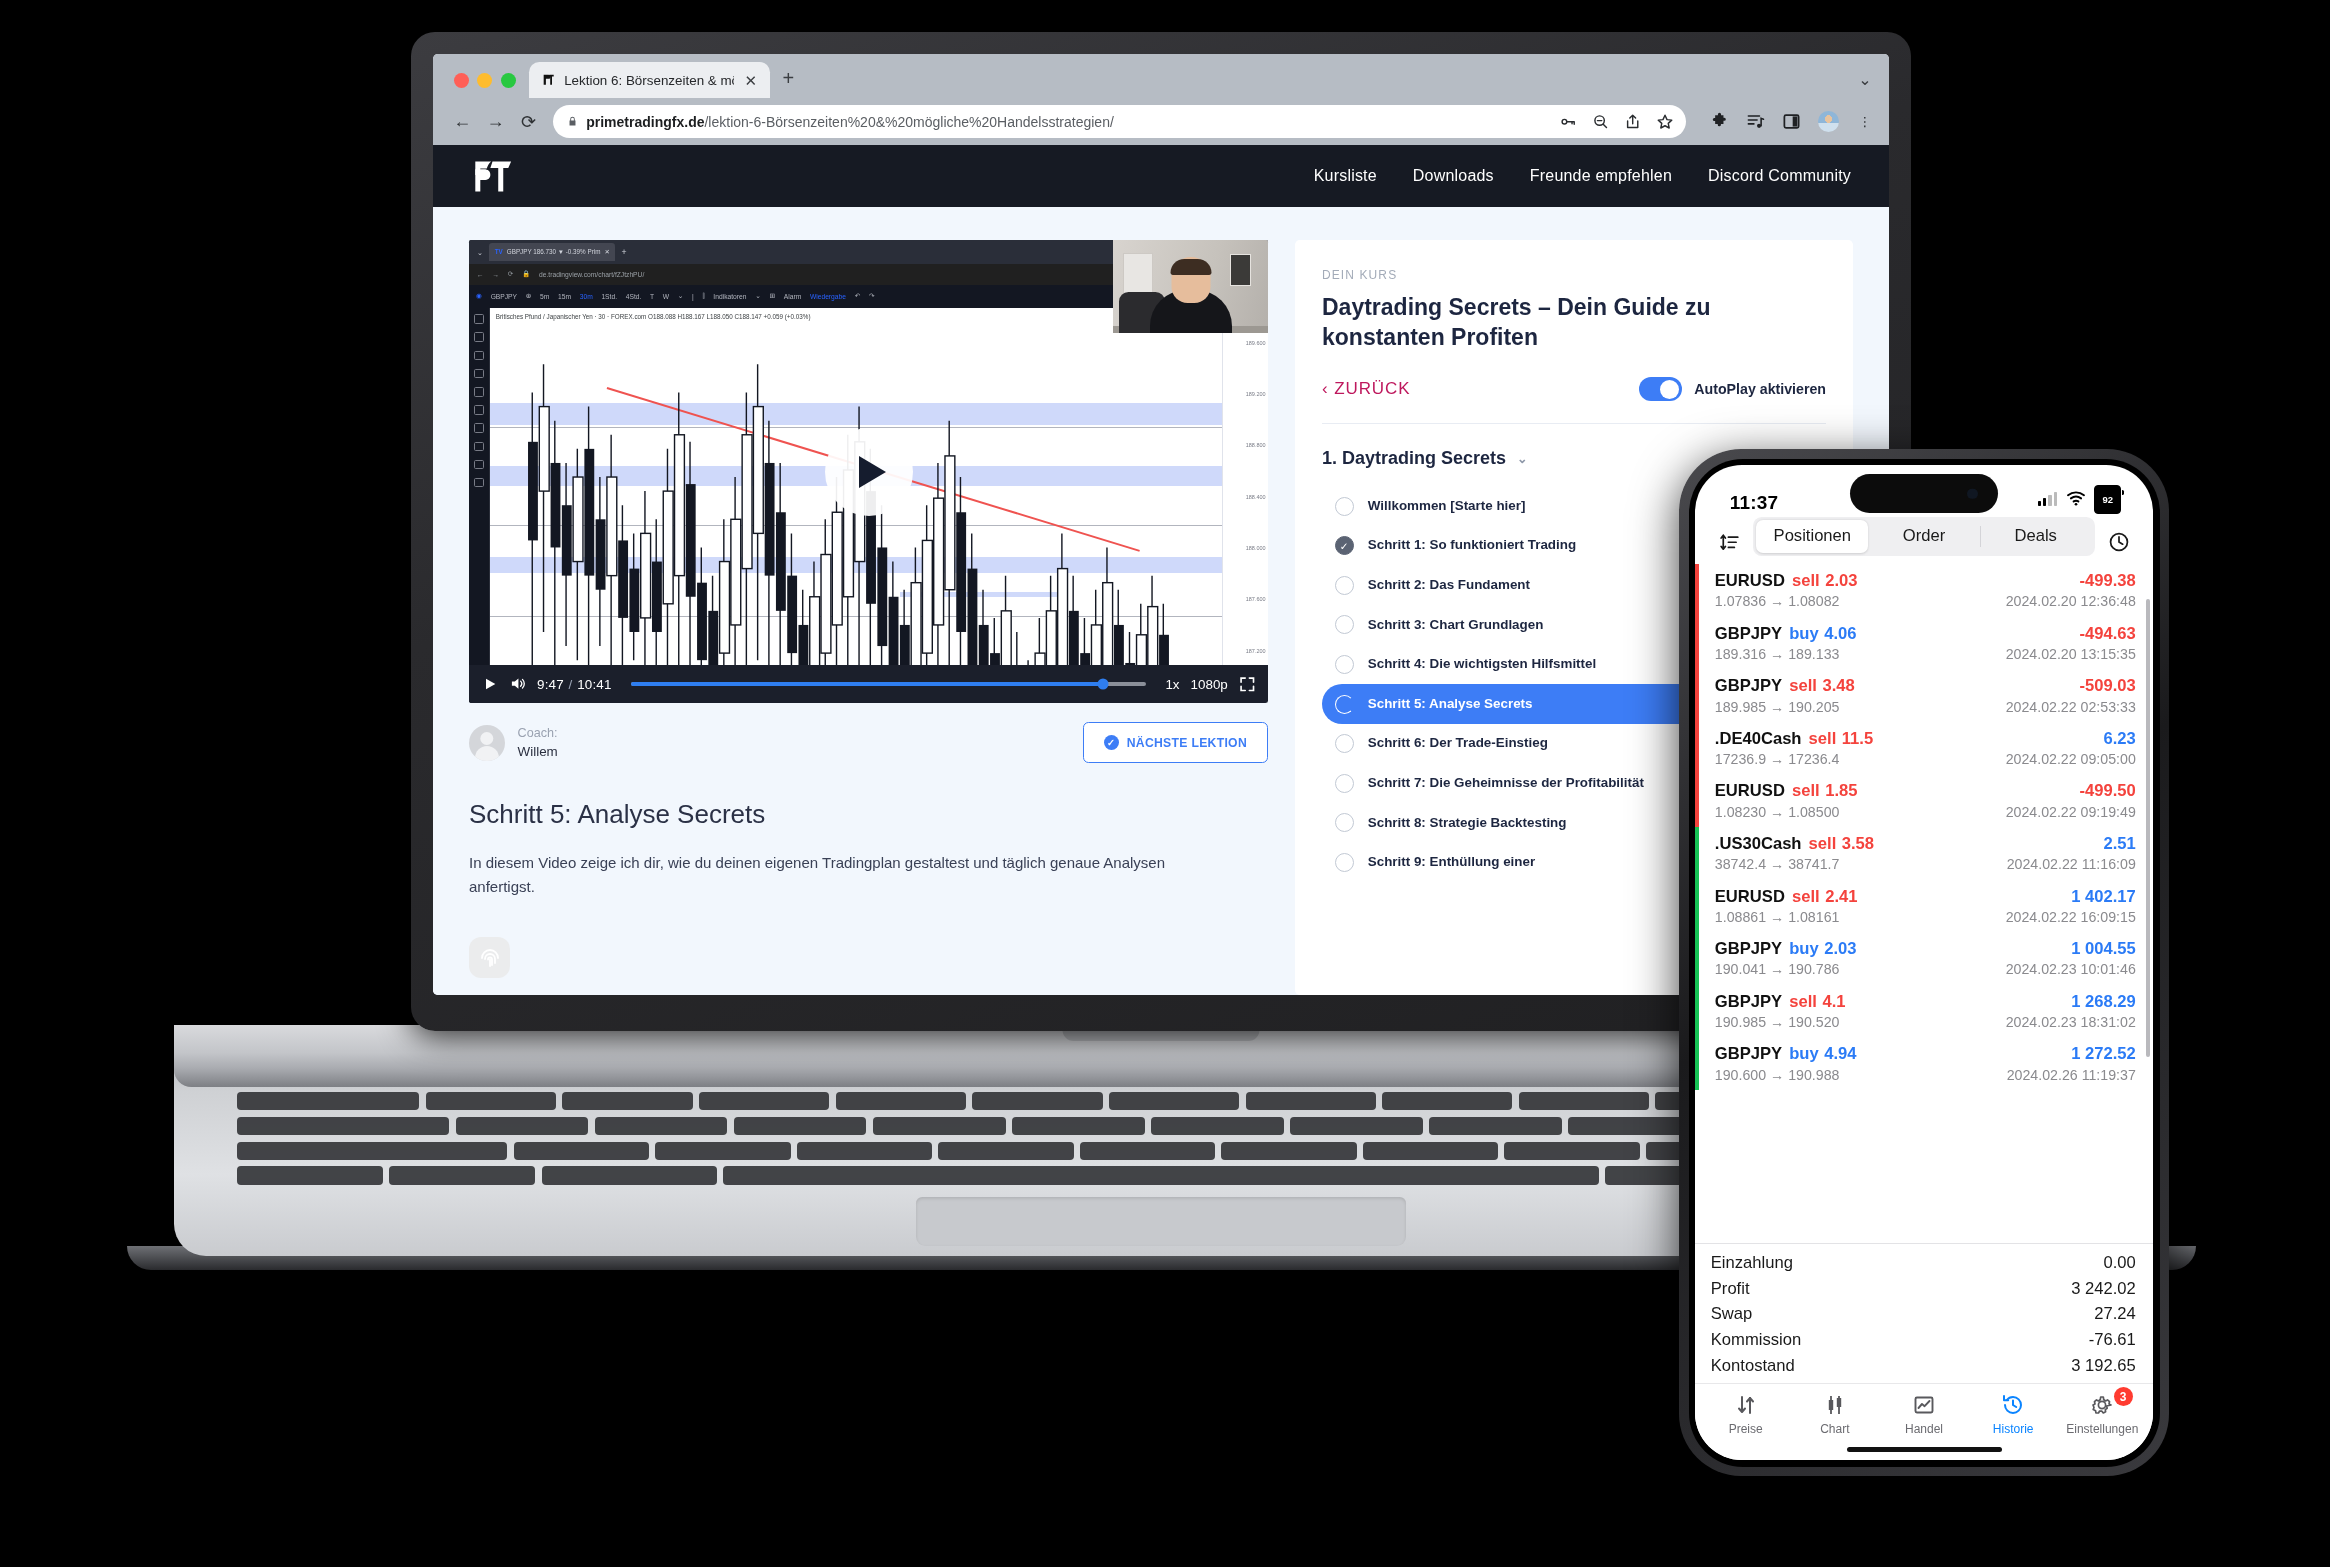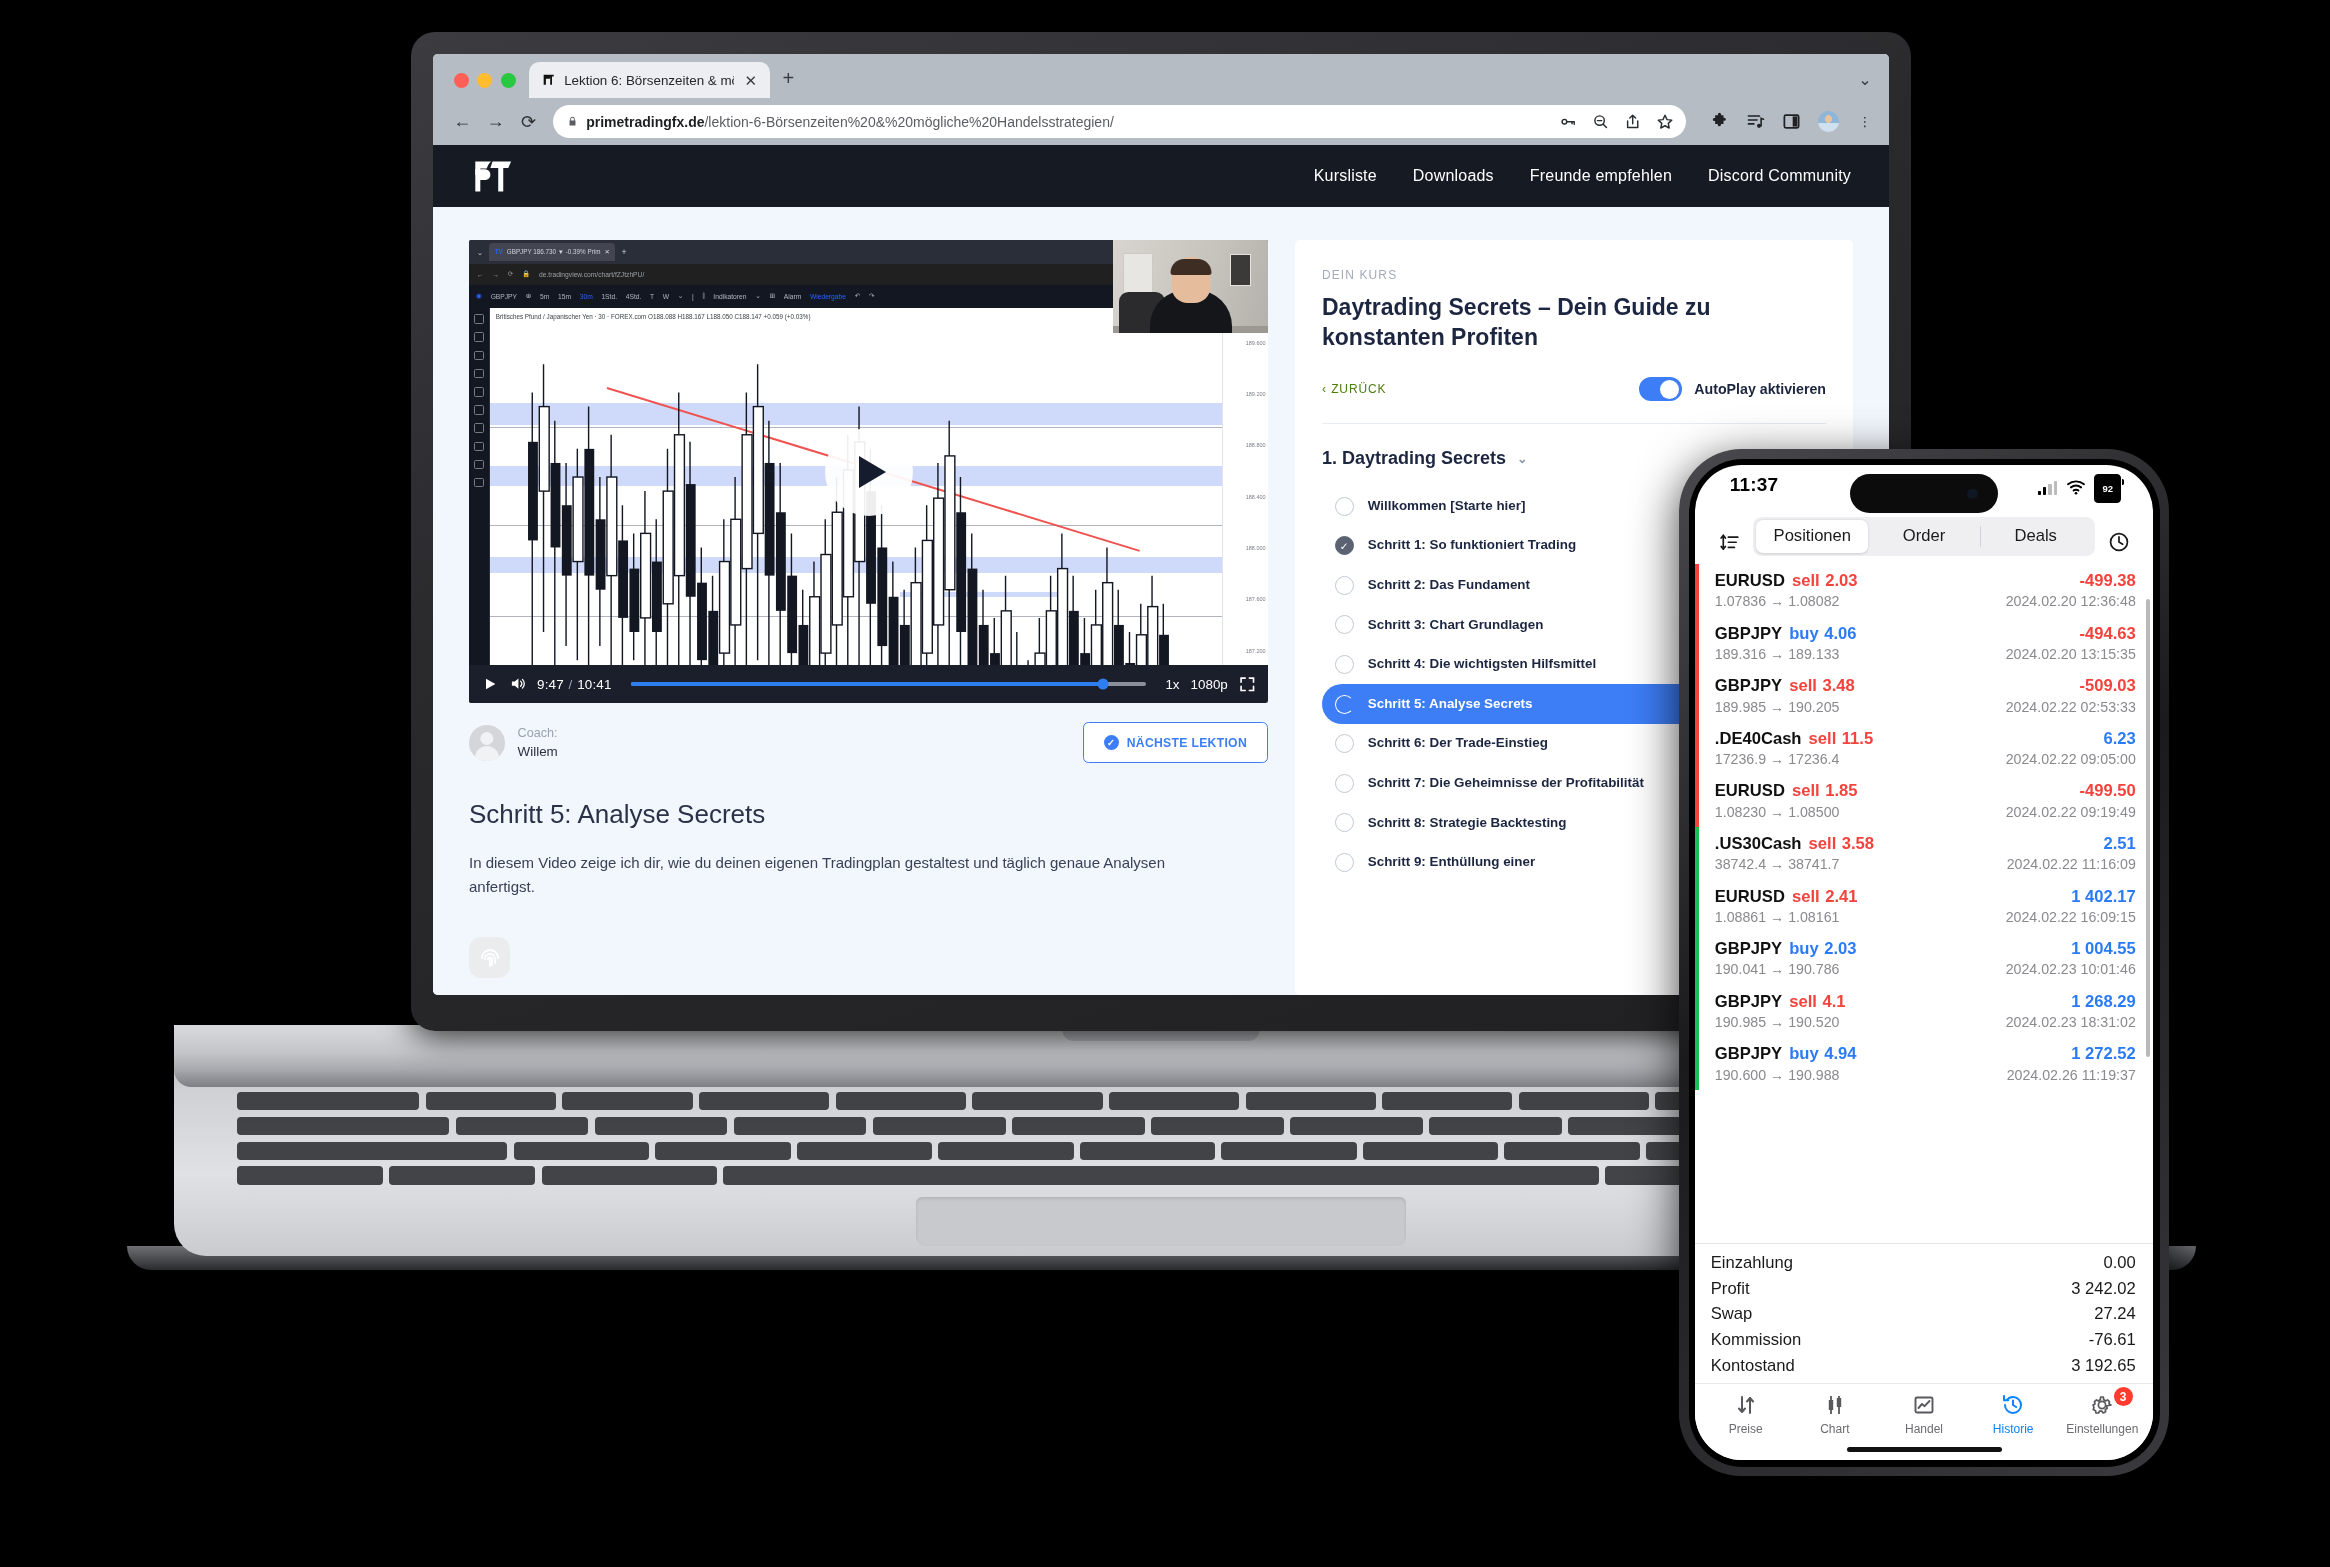--- a/index.html
+++ b/index.html
@@ -149,21 +149,21 @@
   .lesson-p { margin-top:20.5px; font-size:15px; line-height:1.6; color:#3a4156; max-width:734px; }
 
   
   .course {
     flex:1; background:#fff; border-radius:4.7px; padding:28.4px 27px 0 27px; min-width:0;
     align-self:flex-start; height:calc(100% - 0px);
   }
   .kicker { font-size:12px; letter-spacing:1.1px; color:#a3abb8; }
   .course-title { margin-top:11px; font-size:23px; line-height:1.3; color:#1d2640; font-weight:700; }
   .row-back { margin-top:24px; display:flex; align-items:center; }
-  .back { font-size:12px; letter-spacing:0.9px; color:#4d7c0f; }
+  .back { font-size:17px; letter-spacing:0.9px; color:#be185d; }
   .toggle-wrap { margin-left:auto; display:flex; align-items:center; gap:12.6px; }
   .toggle { width:43px; height:24px; border-radius:12px; background:#3d7df6; position:relative; }
   .toggle::after{content:"";position:absolute;right:2.4px;top:2.4px;width:19px;height:19px;border-radius:50%;background:#fff;}
   .toggle-lbl { font-size:14.2px; font-weight:700; color:#1d2640; }
   .course-sep { margin-top:22px; height:0.8px; background:#e8ecf3; }
   .sec-title { margin-top:24px; font-size:18px; font-weight:700; color:#1d2640; display:flex; align-items:center; gap:11px;}
   .chev { font-size:12.6px; color:#8d97a8; }
   .lessons { margin-top:17.4px; }
   .lesson {
     display:flex; align-items:center; gap:14.2px; padding:10.3px 12.6px; border-radius:22px;
@@ -210,21 +210,21 @@
   
   #phone { position:absolute; left:1679px; top:449px; width:490px; height:1027px; }
   .pframe {
     position:absolute; inset:0; border-radius:62px;
     background:linear-gradient(145deg,#4a4a4e,#1a1a1c 45%,#3a3a3e);
     padding:9.5px; box-shadow:0 12.6px 47px rgba(0,0,0,.75);
   }
   .pbezel { width:100%; height:100%; border-radius:54px; background:#000; padding:6.3px; }
   .pscreen { width:100%; height:100%; border-radius:47px; background:#fff; overflow:hidden;
              display:flex; flex-direction:column; position:relative; }
-  .statusbar { height:49px; display:flex; align-items:flex-start; padding:9.5px 32px 0 35px; position:relative; flex:none;}
+  .statusbar { height:49px; display:flex; align-items:flex-end; padding:9.5px 32px 0 35px; position:relative; flex:none;}
   .sb-time { font-size:19px; font-weight:700; color:#000; letter-spacing:0.2px; }
   .island { position:absolute; left:50%; top:9.5px; transform:translateX(-50%);
             width:148px; height:39px; border-radius:20px; background:#0c0c0c; }
   .island::after{content:"";position:absolute;right:20.5px;top:50%;transform:translateY(-50%);
             width:10.3px;height:10.3px;border-radius:50%;background:#101722;}
   .sb-right { margin-left:auto; display:flex; align-items:center; gap:8.7px; }
   .bars { display:flex; align-items:flex-end; gap:2px; height:13.4px; }
   .bars i { width:3.2px; background:#000; border-radius:0.8px; display:block; }
   .batt { width:27px; height:29px; border:1.6px solid #000; border-radius:4px; position:relative;
           background:#000; color:#fff; font-size:9.5px; font-weight:700;

